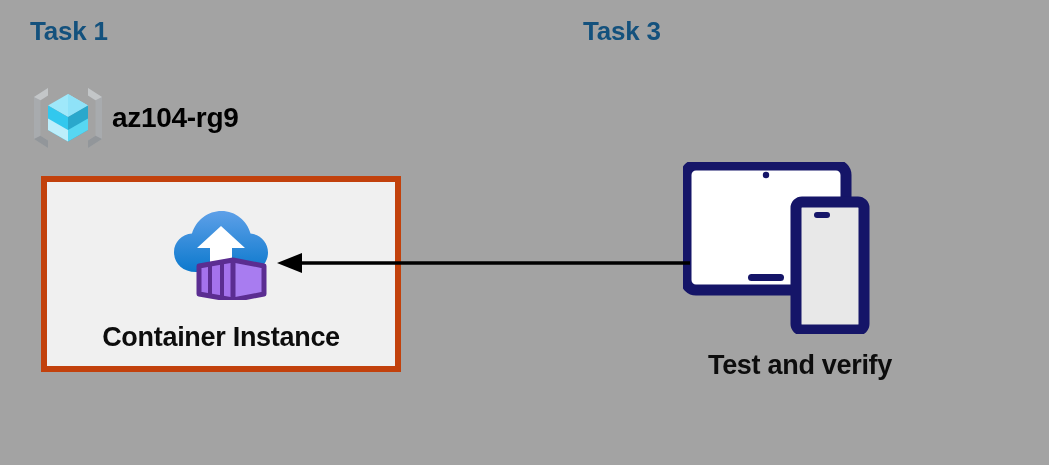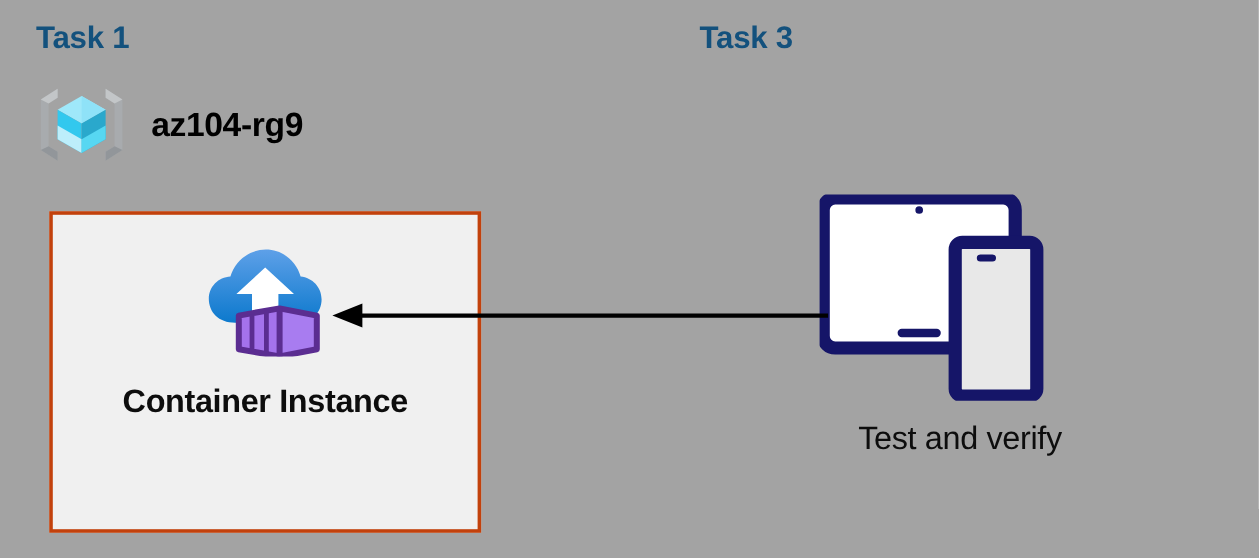--- a/index.html
+++ b/index.html
@@ -31,43 +31,43 @@
     letter-spacing: -0.2px;
     white-space: nowrap;
   }
   #task1-label { left: 30px;  top: 16px; }
   #task2-label { left: 583px; top: 16px; }
 
   
   #rg-row {
     position: absolute;
     left: 30px;
-    top: 66px;
+    top: 80px;
     display: flex;
     align-items: center;
-    gap: 20px;
+    gap: 6px;
   }
   #rg-icon { width: 76px; height: 76px; display: block; }
   #rg-name {
     font-size: 28px;
     font-weight: bold;
     color: #000000;
     white-space: nowrap;
     letter-spacing: -0.3px;
   }
 
   
   #container-card {
     position: absolute;
     left: 41px;
     top: 176px;
     width: 360px;
-    height: 268px;
+    height: 196px;
     background: #f0f0f0;
-    border: 3px solid #c2410c;
+    border: 6px solid #c2410c;
     box-sizing: border-box;
   }
   #aci-icon {
     position: absolute;
     left: 50%;
     top: 18px;
     transform: translateX(-50%);
     width: 100px;
     height: 100px;
     display: block;
@@ -93,21 +93,21 @@
     height: 172px;
     display: block;
   }
   #verify-label {
     position: absolute;
     left: 600px;
     width: 400px;
     top: 350px;
     text-align: center;
     font-size: 27px;
-    font-weight: normal;
+    font-weight: bold;
     color: #0d0d0d;
     letter-spacing: -0.3px;
   }
 
   
   #connector-arrow {
     position: absolute;
     left: 275px;
     top: 249px;
     width: 415px;

